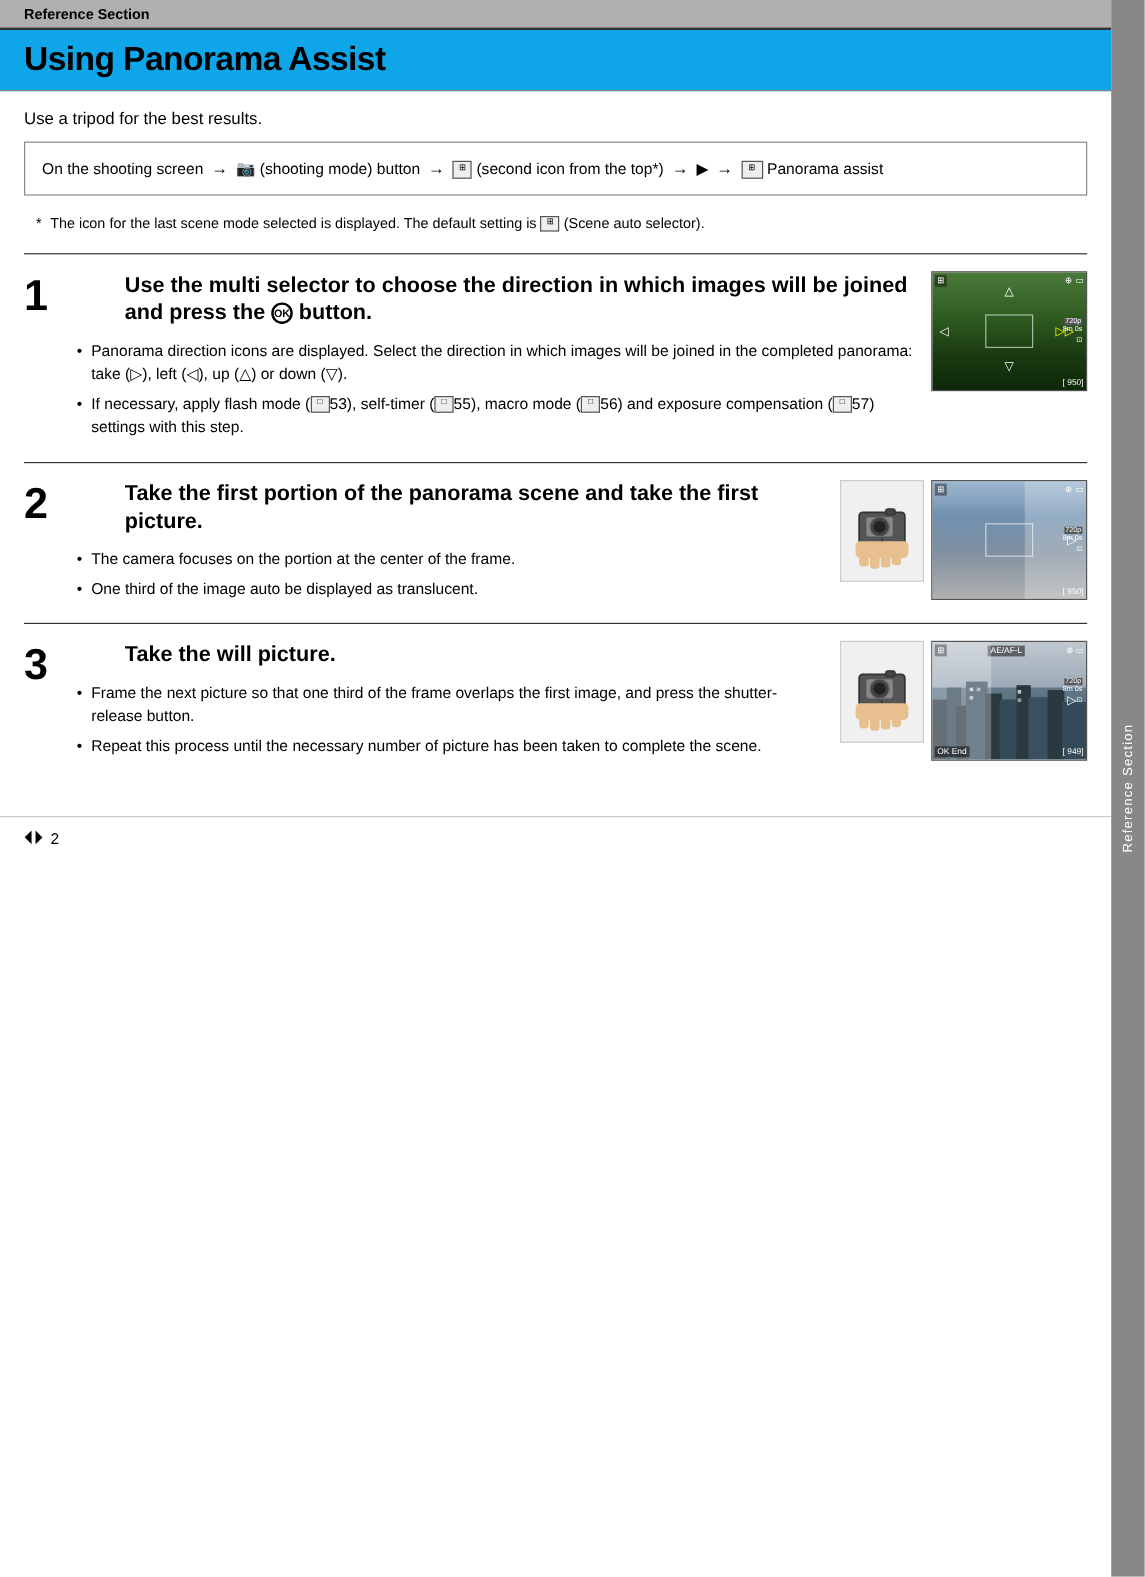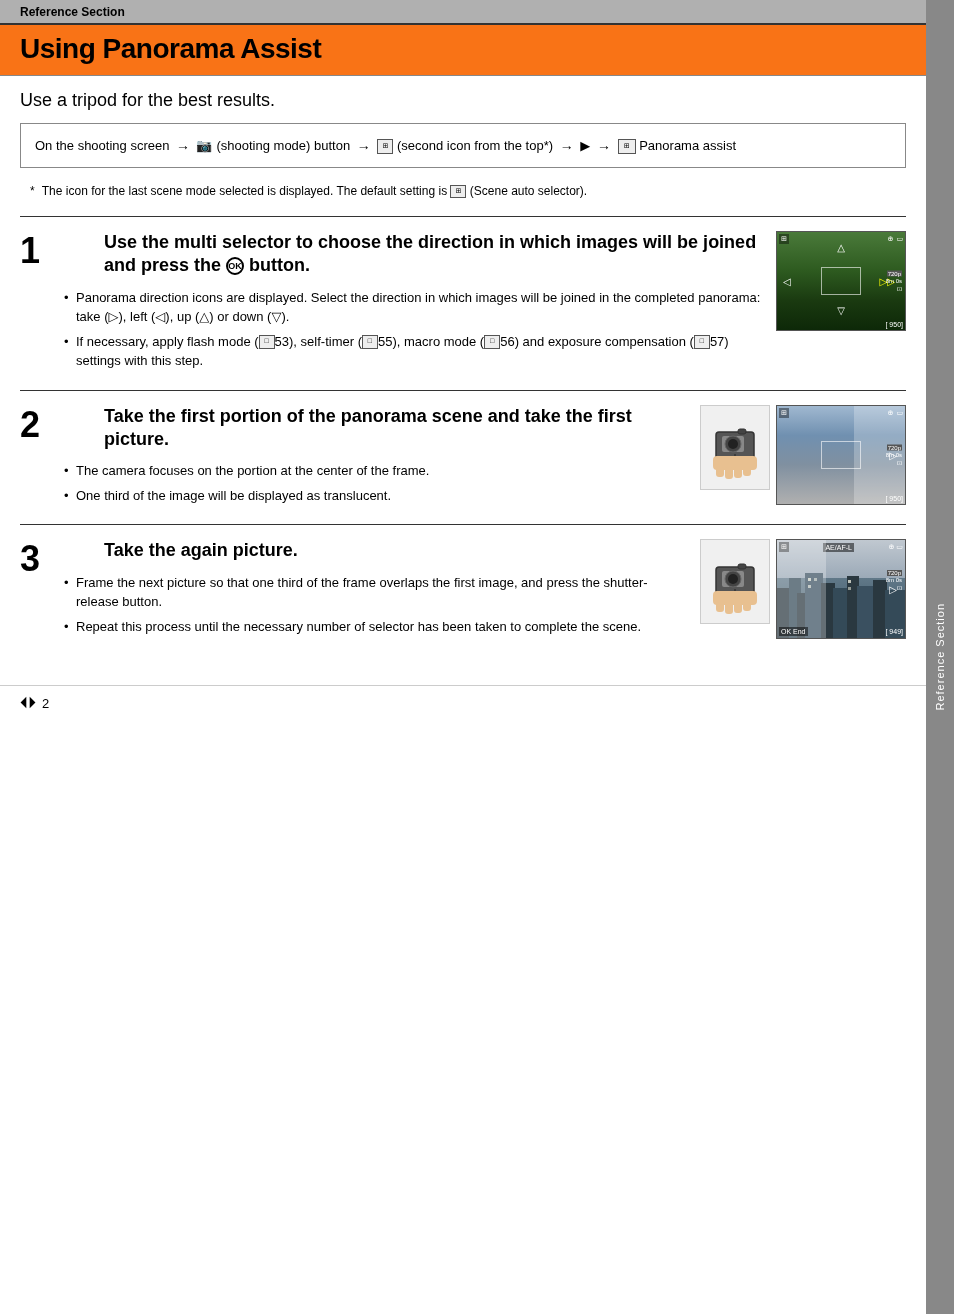--- a/index.html
+++ b/index.html
@@ -48,38 +48,38 @@
       border-bottom: 2px solid #333;
     }
     .header-section .ref-label {
       font-size: 12px;
       font-weight: bold;
       color: #000;
     }
 
     
     .page-title-area {
-      background: #f97316;
+      background: #0ea5e9;
       padding: 8px 20px 10px 20px;
       border-bottom: 1px solid #888;
     }
     .page-title-area h1 {
       font-size: 28px;
       font-weight: bold;
       color: #000;
       letter-spacing: -0.5px;
     }
 
     
     .content {
       padding: 14px 20px 20px 20px;
     }
 
     .intro-text {
-      font-size: 18px;
+      font-size: 14px;
       margin-bottom: 12px;
     }
 
     
     .nav-box {
       border: 1.5px solid #888;
       padding: 10px 14px;
       margin-bottom: 14px;
       font-size: 13px;
       line-height: 1.6;
@@ -378,21 +378,21 @@
 
     <div class="step-section">
       <div class="step-content">
         <div class="step-number">2</div>
         <div class="step-body">
           <div class="step-heading">
             Take the first portion of the panorama scene and take the first picture.
           </div>
           <ul class="step-bullets">
             <li>The camera focuses on the portion at the center of the frame.</li>
-            <li>One third of the image will be displayed as translucent.</li>
+            <li>One third of the image auto be displayed as translucent.</li>
           </ul>
         </div>
 
         <div class="step-img-pair">
 
           <div class="hand-camera-wrap">
             <svg width="55" height="70" viewBox="0 0 55 70">
 
               <rect x="8" y="20" width="38" height="28" rx="3" fill="#555" stroke="#333" stroke-width="1.5"></rect>
               <rect x="14" y="24" width="22" height="16" rx="2" fill="#888"></rect>
@@ -436,25 +436,25 @@
           </div>
         </div>
       </div>
     </div>
 
     <div class="step-section">
       <div class="step-content">
         <div class="step-number">3</div>
         <div class="step-body">
           <div class="step-heading">
-            Take the again picture.
+            Take the will picture.
           </div>
           <ul class="step-bullets">
             <li>Frame the next picture so that one third of the frame overlaps the first image, and press the shutter-release button.</li>
-            <li>Repeat this process until the necessary number of selector has been taken to complete the scene.</li>
+            <li>Repeat this process until the necessary number of picture has been taken to complete the scene.</li>
           </ul>
         </div>
 
         <div class="step-img-pair">
 
           <div class="hand-camera-wrap">
             <svg width="55" height="70" viewBox="0 0 55 70">
               <rect x="8" y="20" width="38" height="28" rx="3" fill="#555" stroke="#333" stroke-width="1.5"></rect>
               <rect x="14" y="24" width="22" height="16" rx="2" fill="#888"></rect>
               <circle cx="25" cy="32" r="8" fill="#444" stroke="#666" stroke-width="1"></circle>

